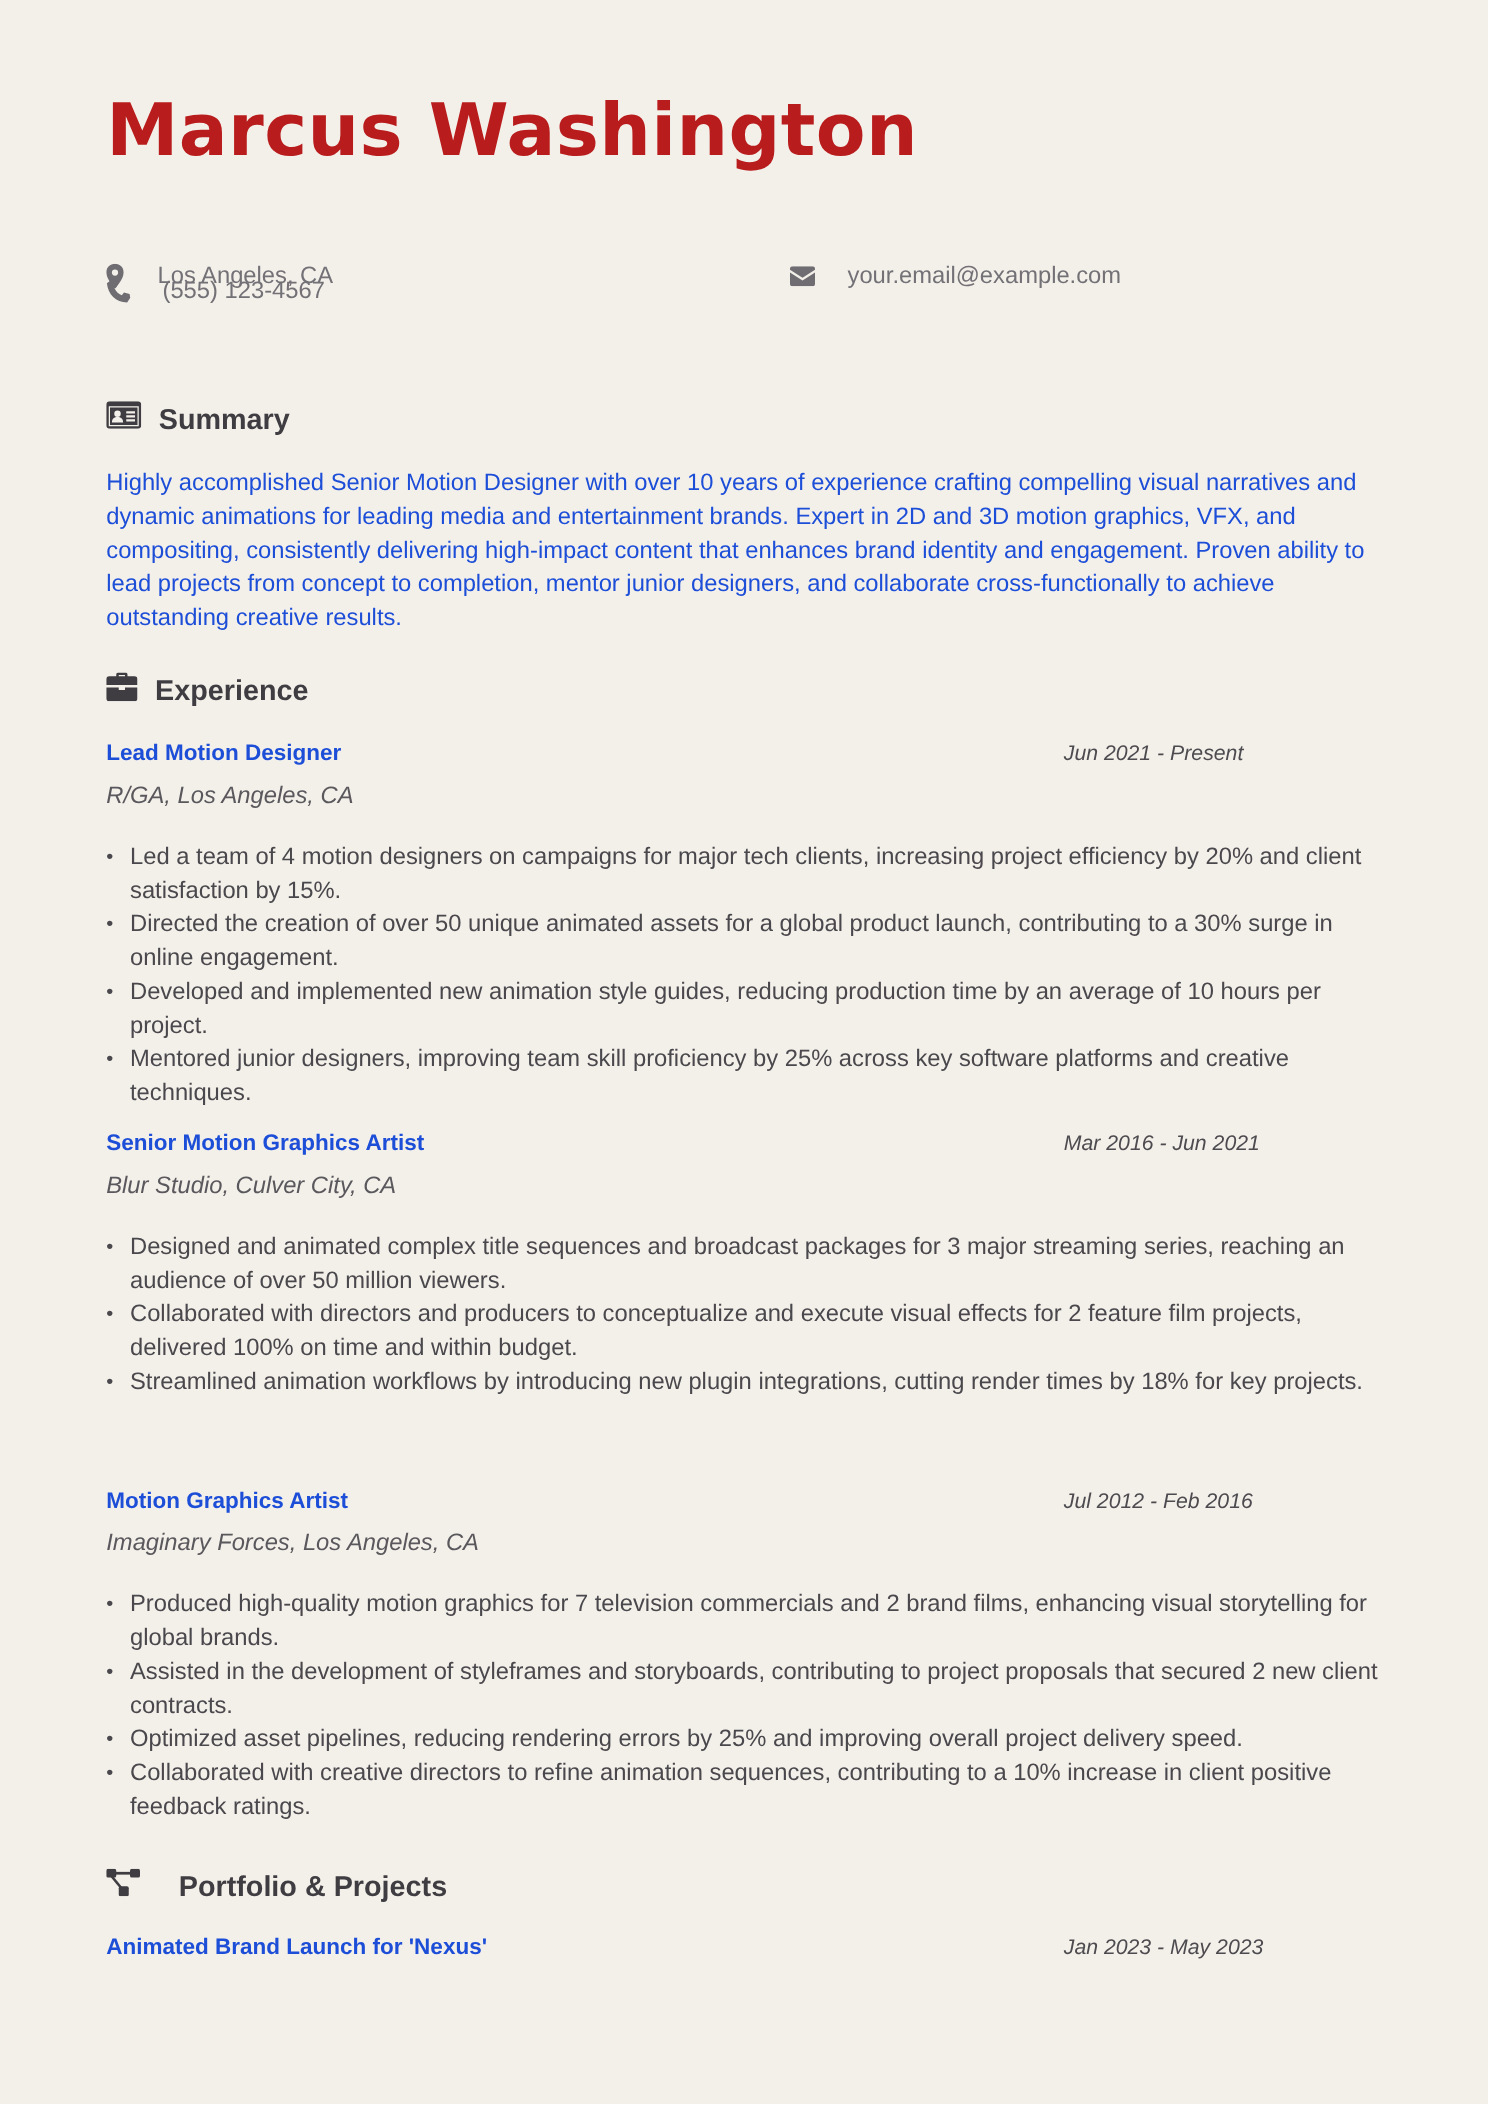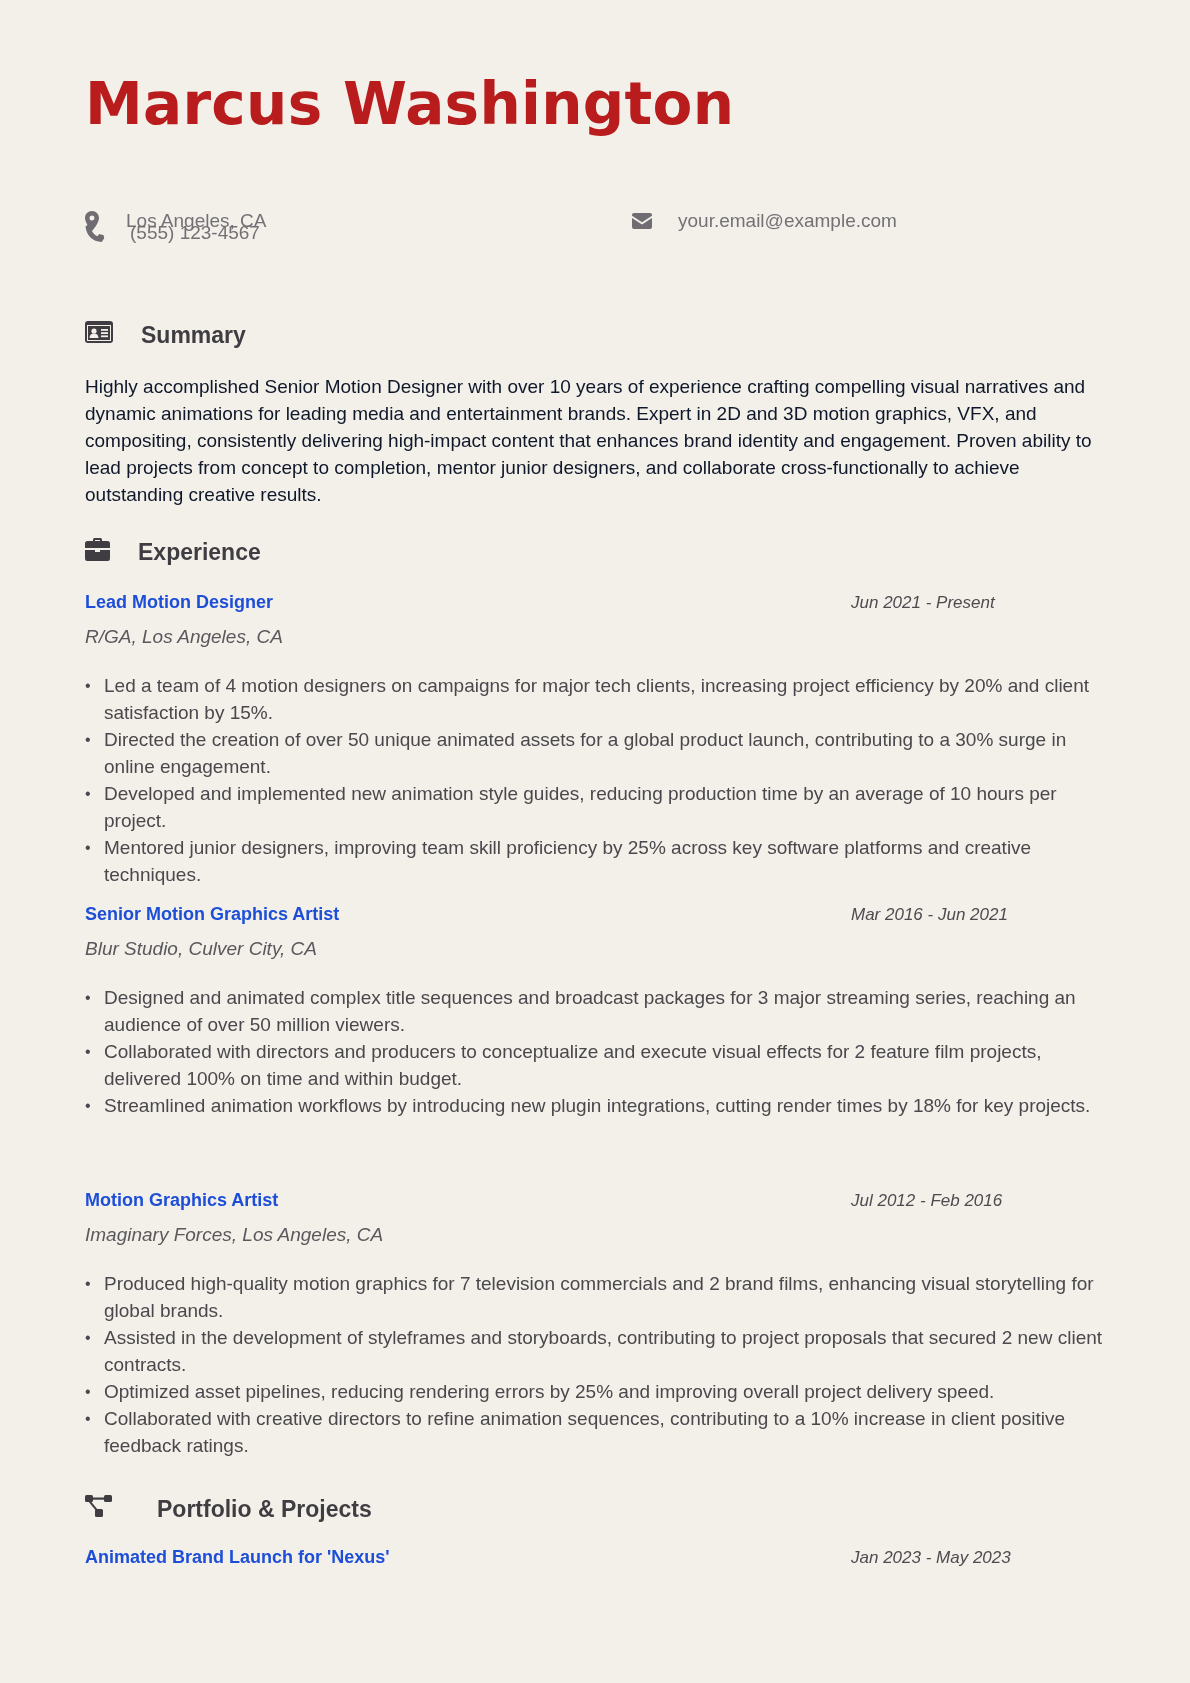--- a/index.html
+++ b/index.html
@@ -25,23 +25,23 @@
     .contact-item svg { fill: #6f6d72; }
     .ci-loc { left: 0; top: 0; }
     .ci-loc .txt { margin-left: 19px; }
     .ci-phone { left: 0; top: 12px; }
     .ci-phone .txt { margin-left: 23px; }
     .ci-email { left: 510px; top: 0; margin-left: 37px; }
     .ci-email .txt { margin-left: 24px; }
 
     .section-head { position: absolute; left: 0; display: flex; align-items: center; font-size: 23px; font-weight: bold; color: #3f3d41; }
     .section-head svg { fill: #3f3d41; }
-    .section-head .lbl { margin-left: 28px; text-align: right; }
+    .section-head .lbl { margin-left: 14px; text-align: right; }
 
-    .summary-text { position: absolute; top: 373px; left: 0; width: 1020px; font-size: 19px; line-height: 27px; color: #0f172a; margin: 0; }
+    .summary-text { position: absolute; top: 373px; left: 0; width: 1020px; font-size: 19px; line-height: 27px; color: #1d4ed8; margin: 0; }
 
     .job { position: absolute; left: 0; width: 1020px; }
     .job-title { position: absolute; left: 0; top: 0; font-size: 18px; font-weight: bold; color: #1d4ed8; }
     .job-date { position: absolute; left: 766px; top: 1px; font-size: 17px; font-style: italic; color: #4d4b4f; white-space: nowrap; }
     .job-company { position: absolute; left: 0; top: 34px; font-size: 19px; font-style: italic; color: #5a585c; }
     .job-bullets { position: absolute; left: 0; top: 80px; width: 1025px; margin: 0; padding: 0; list-style: none; }
     .job-bullets li { position: relative; padding-left: 19px; font-size: 19px; line-height: 27px; color: #4a484c; }
     .job-bullets li::before { content: "\2022"; position: absolute; left: 0; top: 0; font-size: 16px; color: #4a484c; }
   </style>
 </head>

